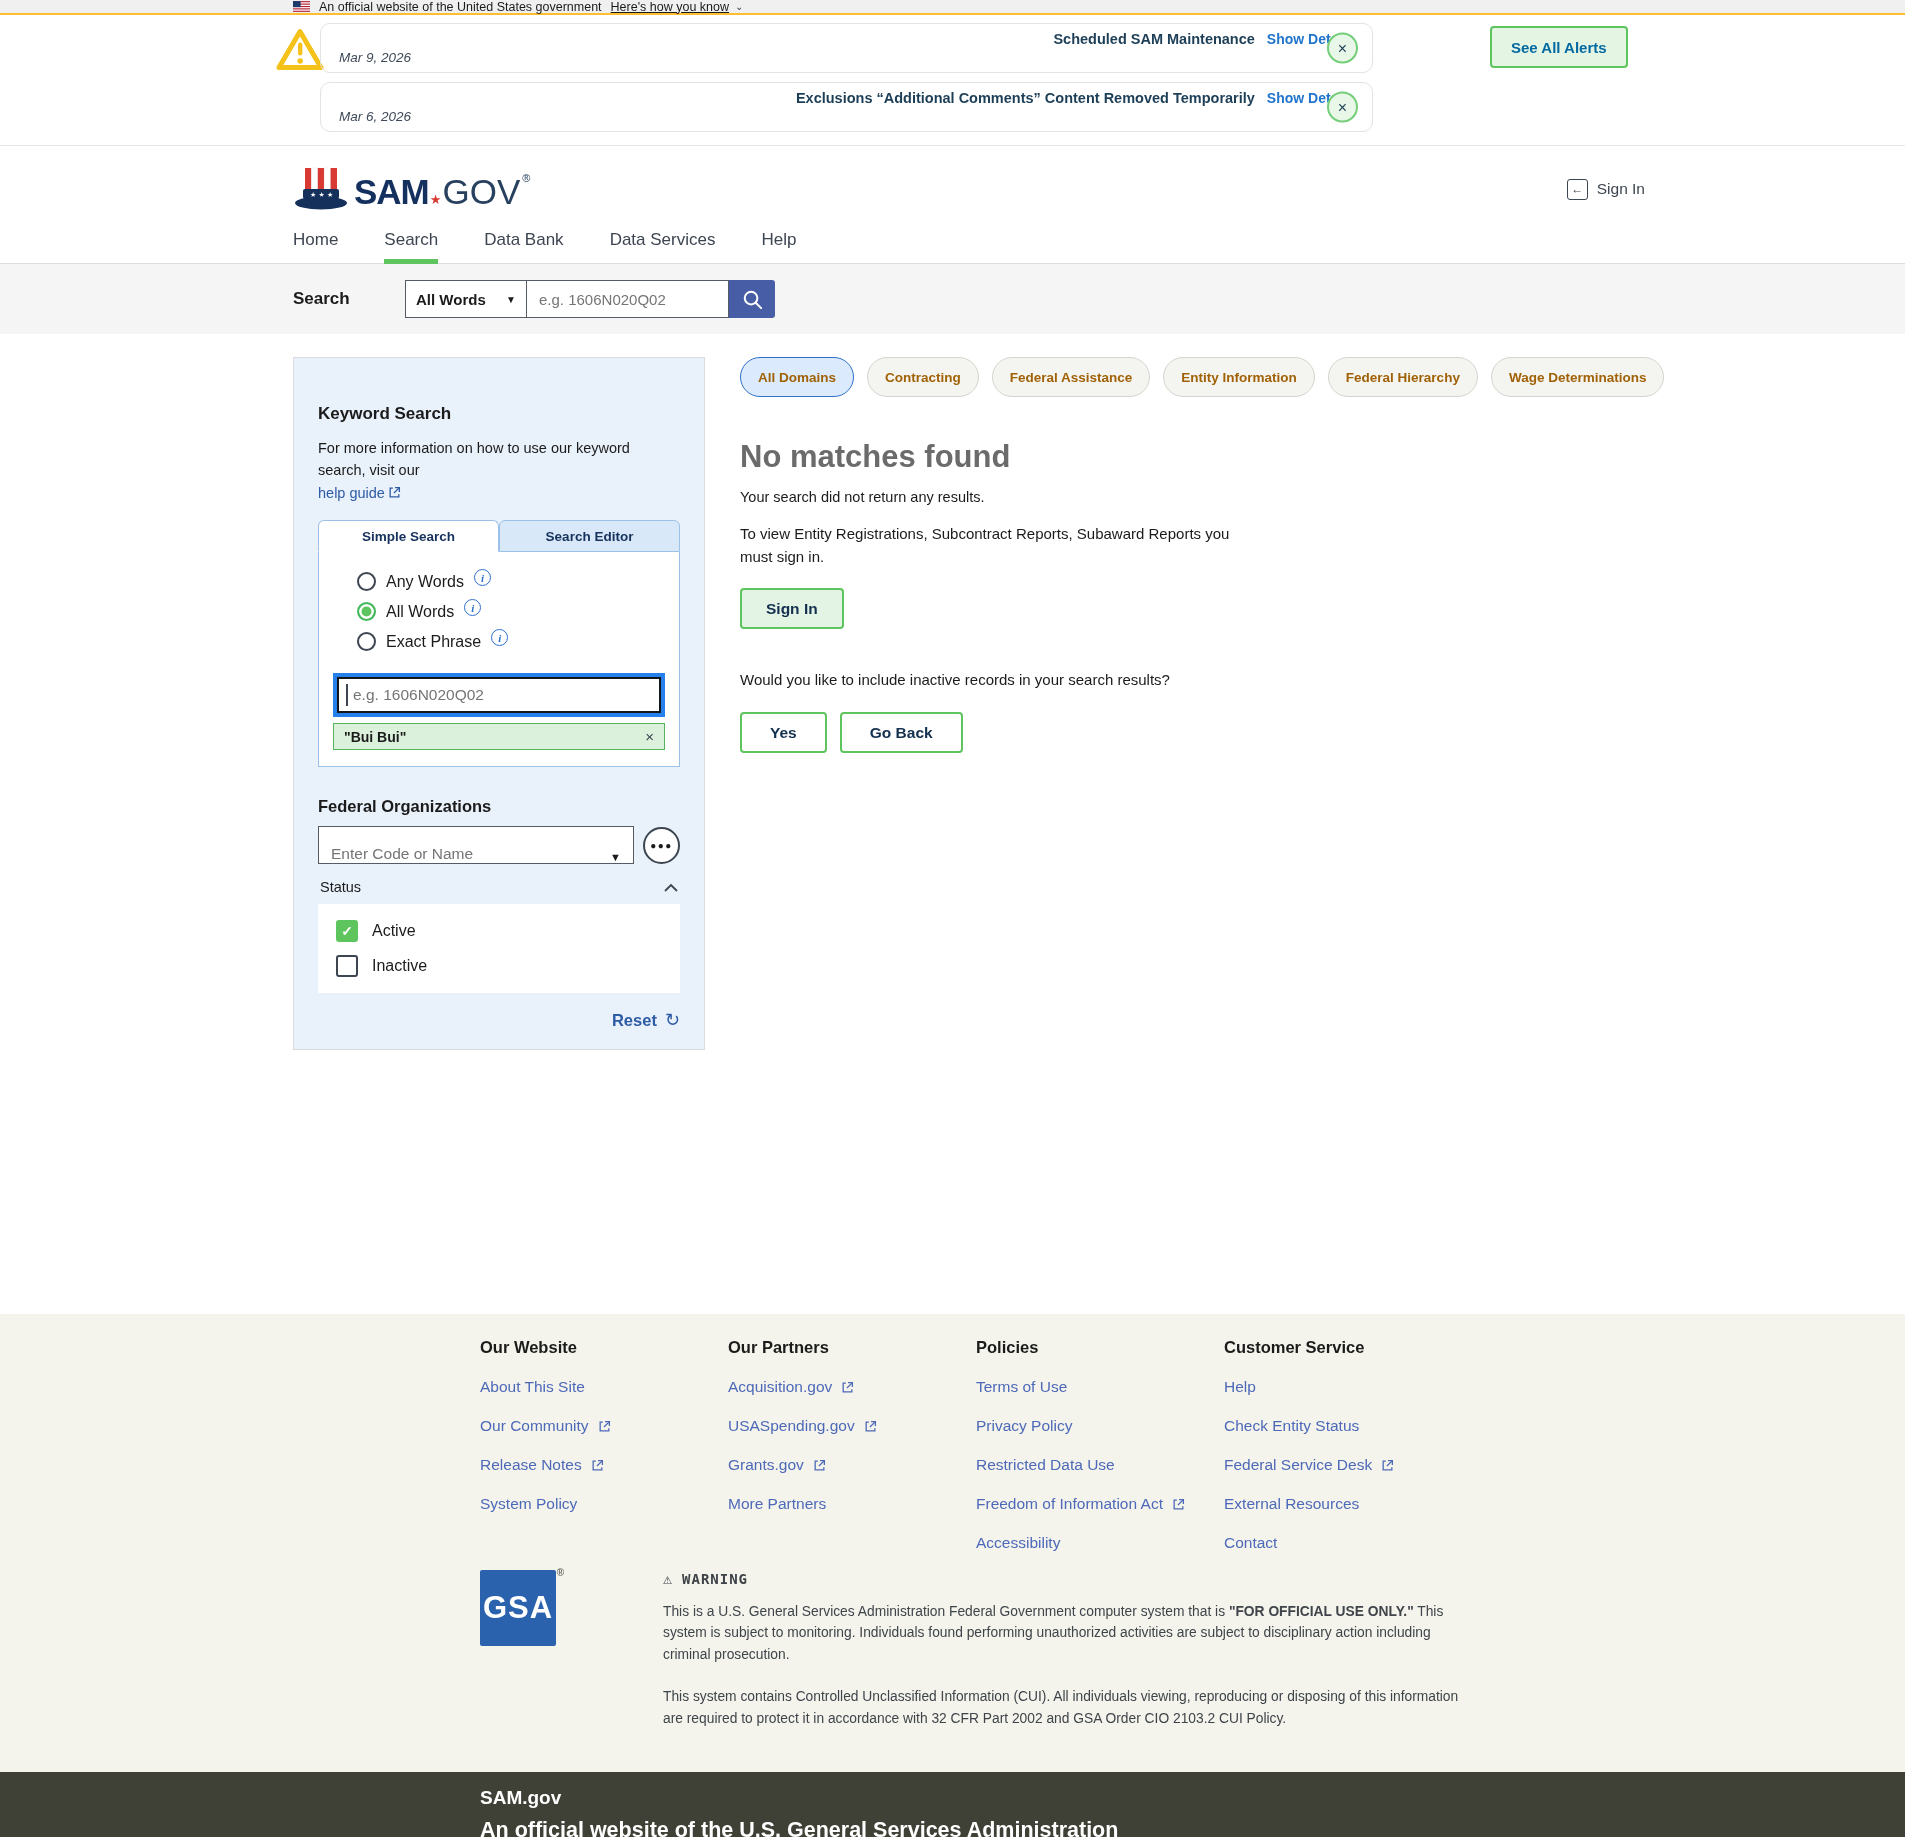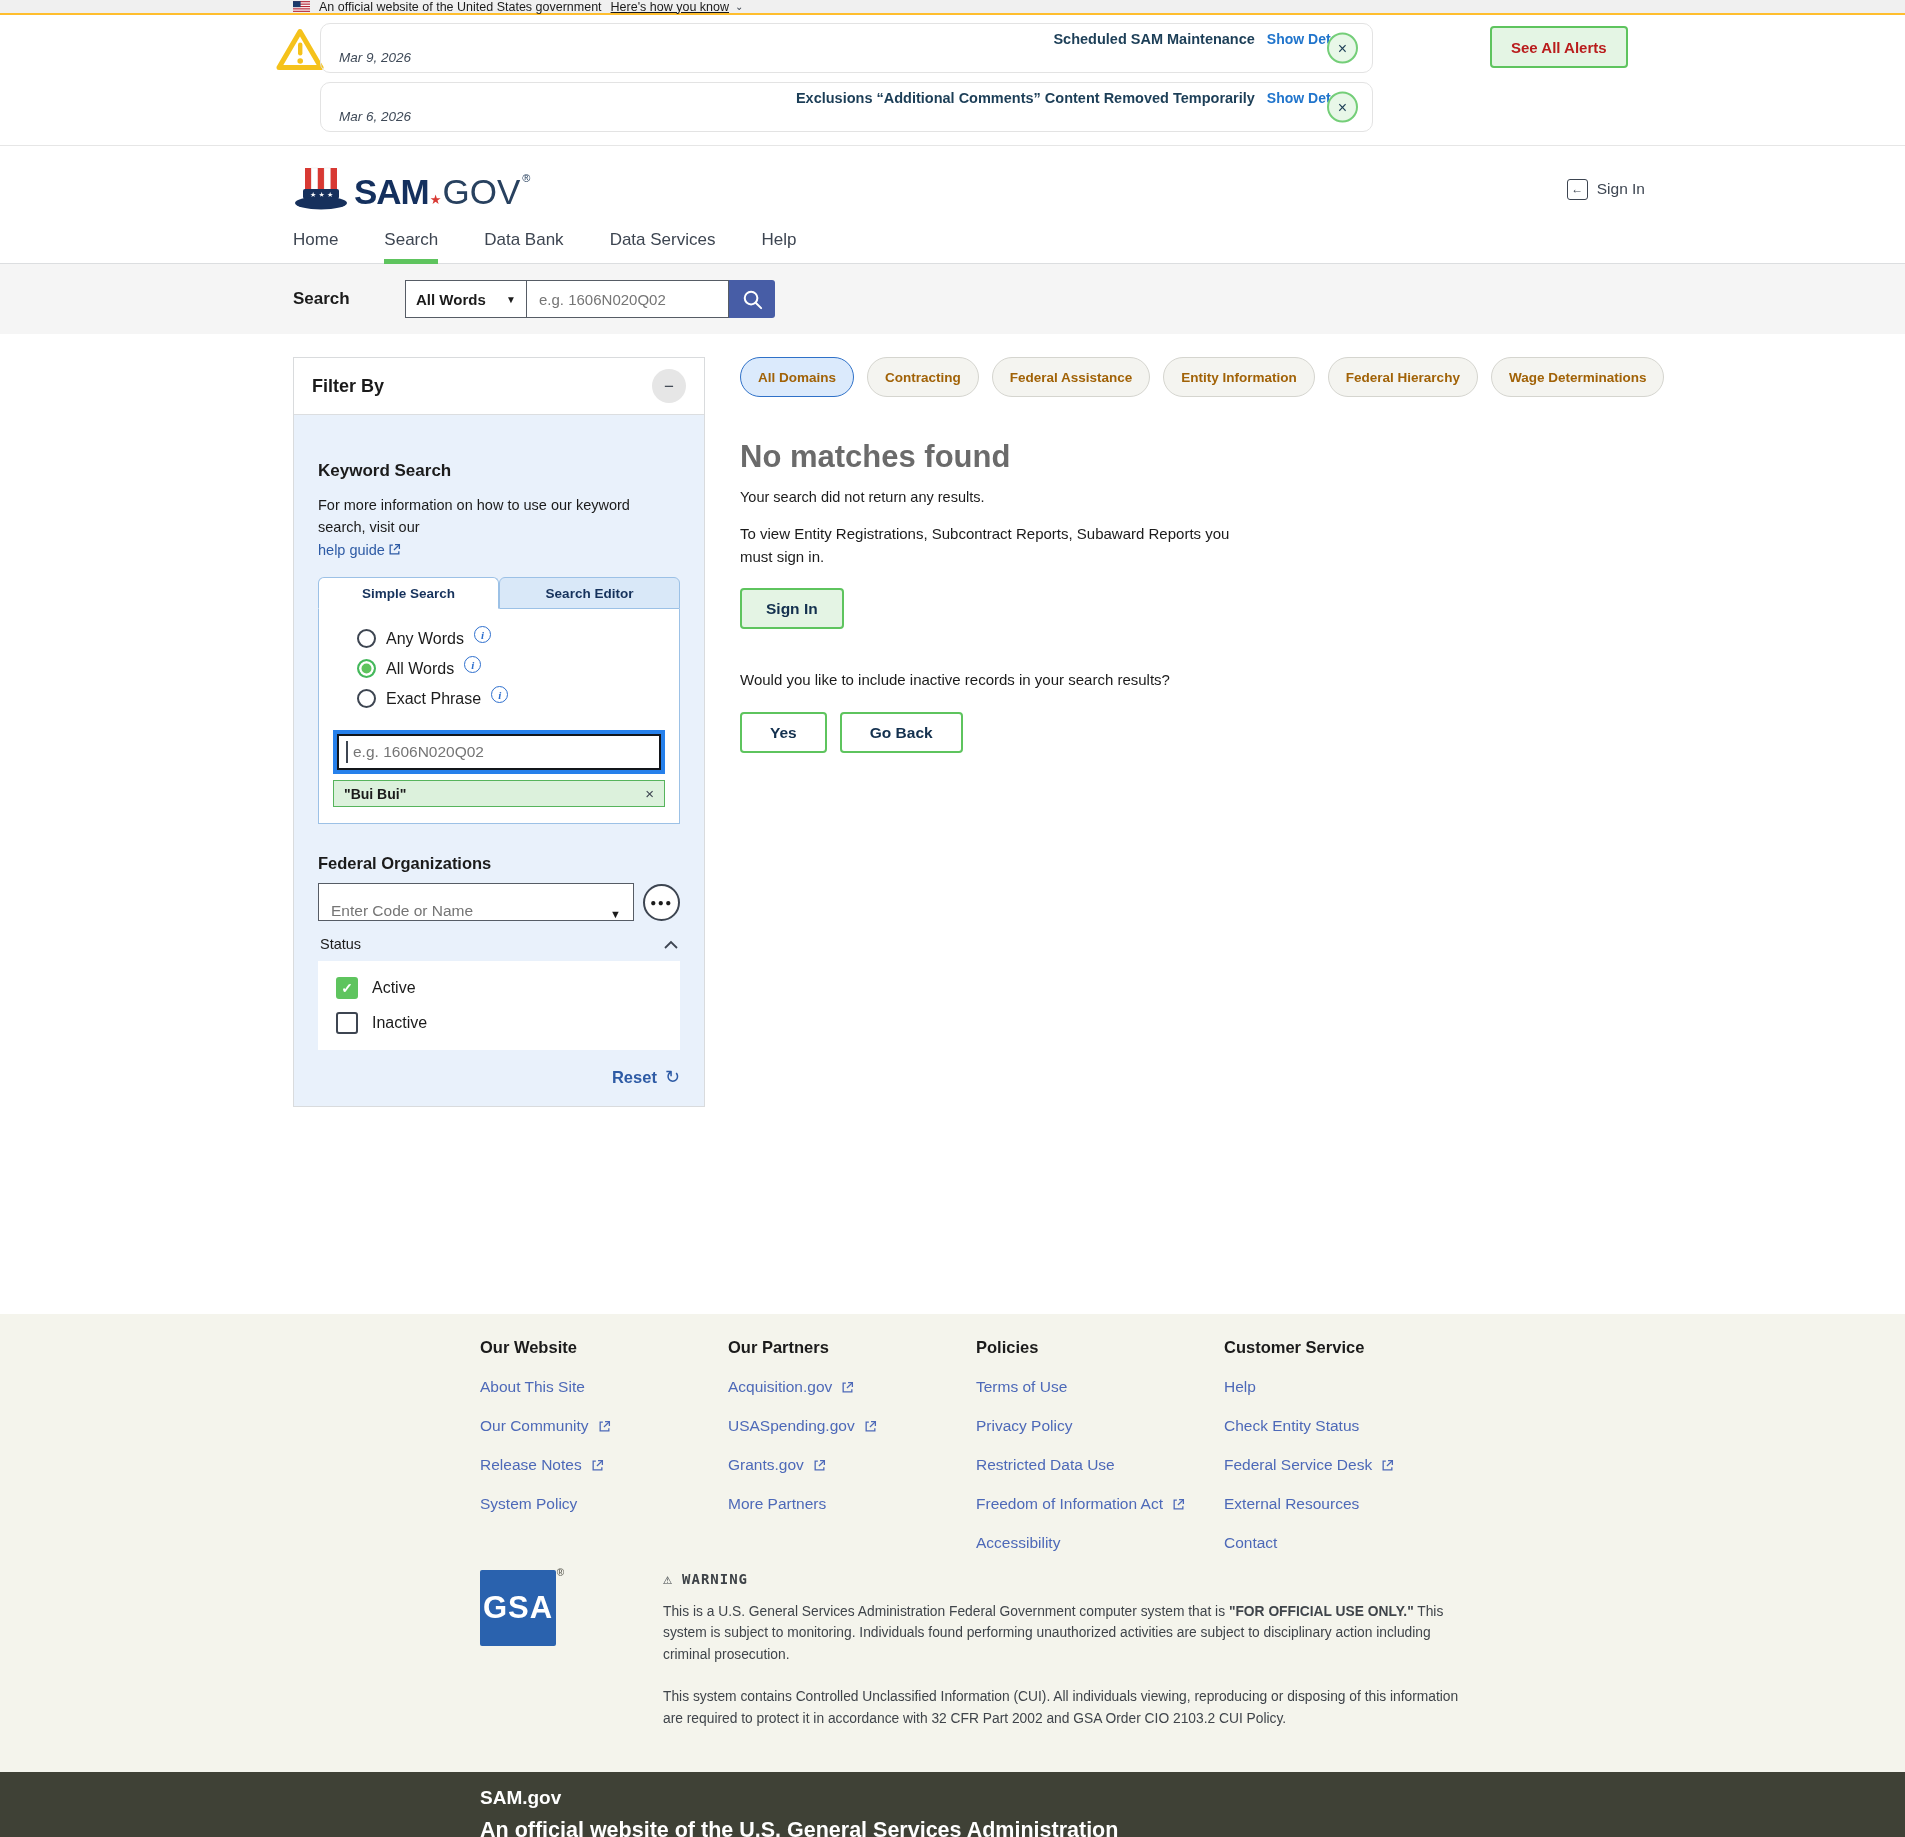--- a/index.html
+++ b/index.html
@@ -29,21 +29,21 @@
   .alert-link{ color:#2175cc; font-weight:bold; font-size:14px; cursor:pointer; }
   .alert-date{ color:#3f4a58; font-style:italic; font-size:13.5px; margin-top:3px; }
   .alert-close{
     position:absolute; right:14px; top:50%; transform:translateY(-50%);
     width:31px; height:31px; border-radius:50%; border:2px solid #74ce78; background:#e8f7e8;
     color:#1c3e57; font-size:16px; line-height:1; display:flex; align-items:center; justify-content:center; cursor:pointer;
   }
   .see-all{
     position:absolute; left:1490px; top:11px; height:42px; padding:0 19px;
     background:#e4f5e4; border:2px solid #5ec45e; border-radius:4px;
-    color:#b91c1c; font-weight:bold; font-size:15px; cursor:pointer;
+    color:#0369a1; font-weight:bold; font-size:15px; cursor:pointer;
   }
 
   
   .site-header{ display:flex; align-items:center; justify-content:space-between; padding:20px 260px 12px 293px; }
   .logo{ display:flex; align-items:flex-end; gap:5px; }
   .logo-text{ display:flex; align-items:baseline; }
   .logo-sam{ font-size:35px; font-weight:800; color:#14305e; letter-spacing:-1px; }
   .logo-star{ color:#d83933; font-size:13px; margin:0 1px; }
   .logo-gov{ font-size:35px; font-weight:300; color:#28415f; letter-spacing:0; }
   .logo-reg{ font-size:11px; color:#28415f; margin-left:2px; align-self:flex-start; }
@@ -303,24 +303,20 @@
         <circle cx="10.5" cy="10.5" r="6.6"></circle>
           <line x1="15.6" y1="15.6" x2="21" y2="21"></line>
       </svg>
     </button>
   </div>
 </div>
 
 <div class="page-body">
 
   <div class="filter-panel">
-    <div class="filter-header">
-      <span class="filter-title">Filter By</span>
-      <button class="collapse-btn"><span>−</span></button>
-    </div>
     <div class="filter-body">
       <div class="kw-heading">Keyword Search</div>
       <div class="kw-info">
         <span>For more information on how to use our keyword search, visit our</span><br>
         <span class="help-link"><span>help guide</span><svg class="ext-icon" width="13" height="13" viewBox="0 0 24 24" fill="none" stroke="#2e5ba5" stroke-width="2.4">
               <path d="M9 4 H4 V20 H20 V15"></path>
               <path d="M13 3 H21 V11"></path>
               <line x1="21" y1="3" x2="11" y2="13"></line>
             </svg></span>
       </div>

